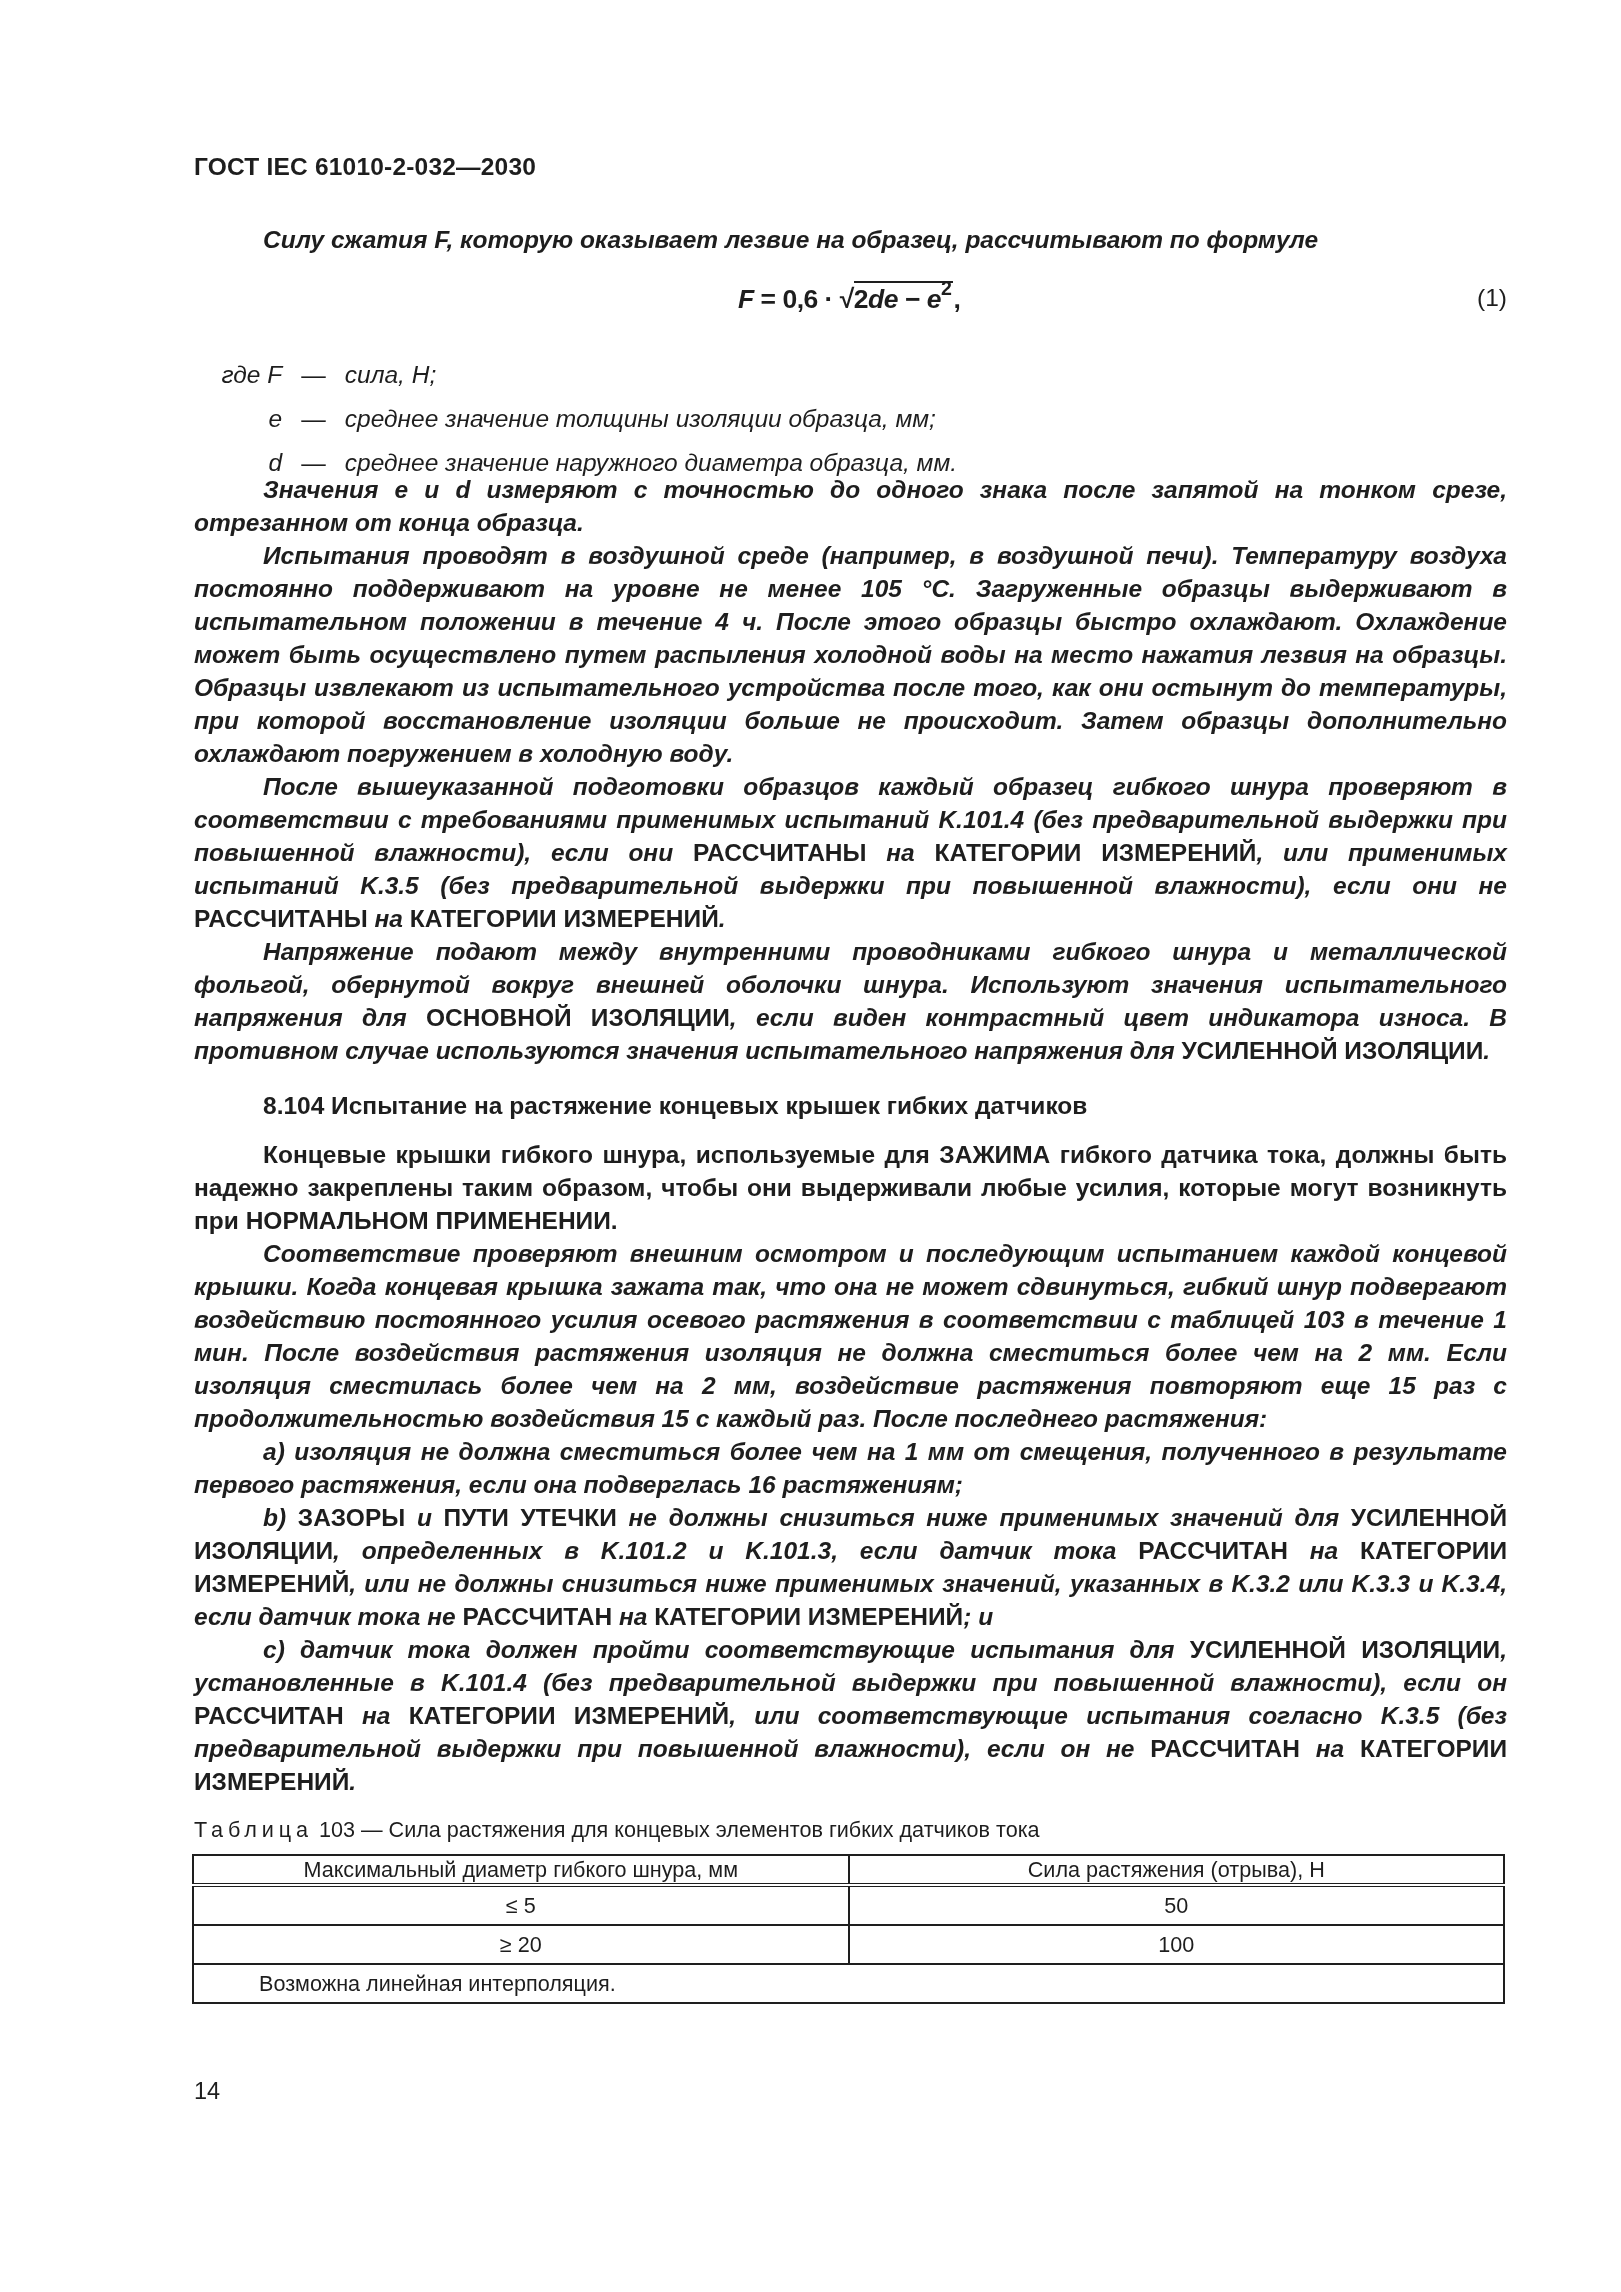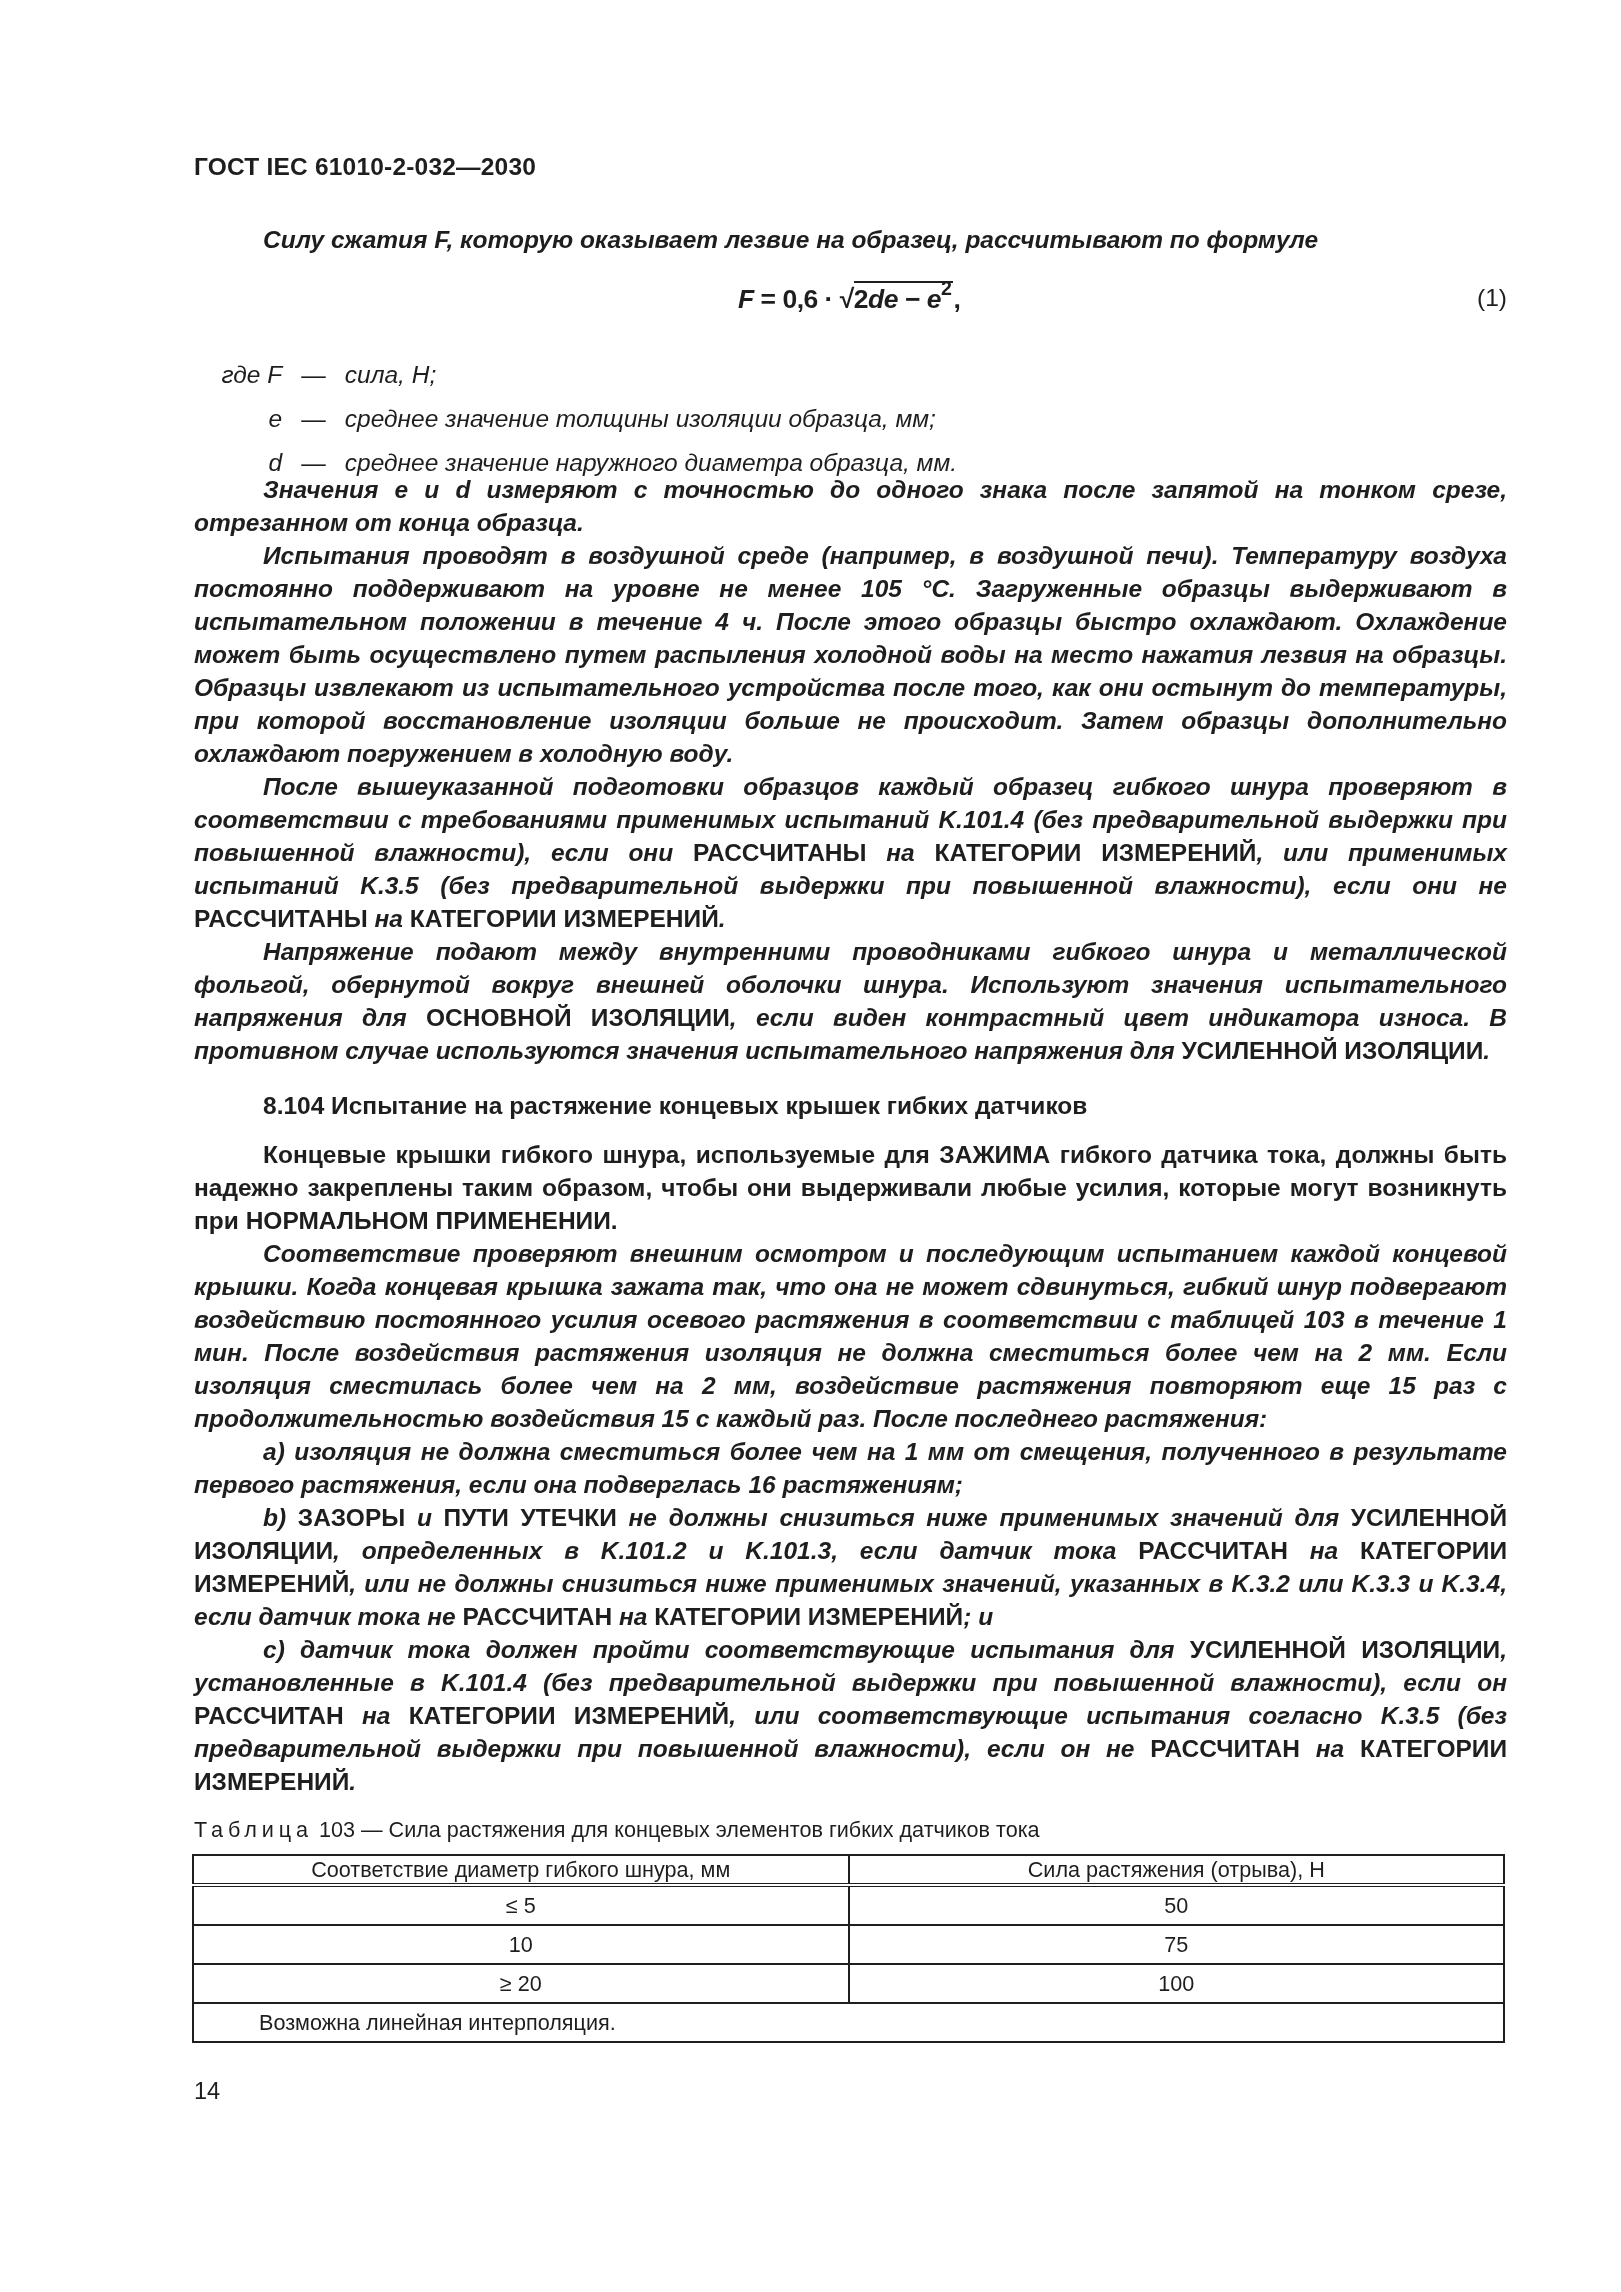--- a/index.html
+++ b/index.html
@@ -203,34 +203,30 @@
     <p class="p it">а) изоляция не должна сместиться более чем на 1 мм от смещения, полученного в результате первого растяжения, если она подверглась 16 растяжениям;</p>
     <p class="p it"><span>b) </span><span class="up">ЗАЗОРЫ</span><span> и </span><span class="up">ПУТИ УТЕЧКИ</span><span> не должны снизиться ниже применимых значений для </span><span class="up">УСИЛЕННОЙ ИЗОЛЯЦИИ</span><span>, определенных в K.101.2 и K.101.3, если датчик тока </span><span class="up">РАССЧИТАН</span><span> на </span><span class="up">КАТЕГОРИИ ИЗМЕРЕНИЙ</span><span>, или не должны снизиться ниже применимых значений, указанных в K.3.2 или K.3.3 и K.3.4, если датчик тока не </span><span class="up">РАССЧИТАН</span><span> на </span><span class="up">КАТЕГОРИИ ИЗМЕРЕНИЙ</span><span>; и</span></p>
     <p class="p it"><span>c) датчик тока должен пройти соответствующие испытания для </span><span class="up">УСИЛЕННОЙ ИЗОЛЯЦИИ</span><span>, установленные в K.101.4 (без предварительной выдержки при повышенной влажности), если он </span><span class="up">РАССЧИТАН</span><span> на </span><span class="up">КАТЕГОРИИ ИЗМЕРЕНИЙ</span><span>, или соответствующие испытания согласно K.3.5 (без предварительной выдержки при повышенной влажности), если он не </span><span class="up">РАССЧИТАН</span><span> на </span><span class="up">КАТЕГОРИИ ИЗМЕРЕНИЙ</span><span>.</span></p>
   </div>
 
   <div class="table-caption"><span class="spaced">Таблица</span><span> 103 — Сила растяжения для концевых элементов гибких датчиков тока</span></div>
 
   <table class="data-table">
     <thead>
       <tr>
-        <th style="width:50%">Соответствие диаметр гибкого шнура, мм</th>
+        <th style="width:50%">Максимальный диаметр гибкого шнура, мм</th>
         <th>Сила растяжения (отрыва), Н</th>
       </tr>
     </thead>
     <tbody>
       <tr class="first-row">
         <td>≤ 5</td>
         <td>50</td>
       </tr>
       <tr>
-        <td>10</td>
-        <td>75</td>
-      </tr>
-      <tr>
         <td>≥ 20</td>
         <td>100</td>
       </tr>
       <tr>
         <td class="note" colspan="2">Возможна линейная интерполяция.</td>
       </tr>
     </tbody>
   </table>
 
   <div class="page-number">14</div>

